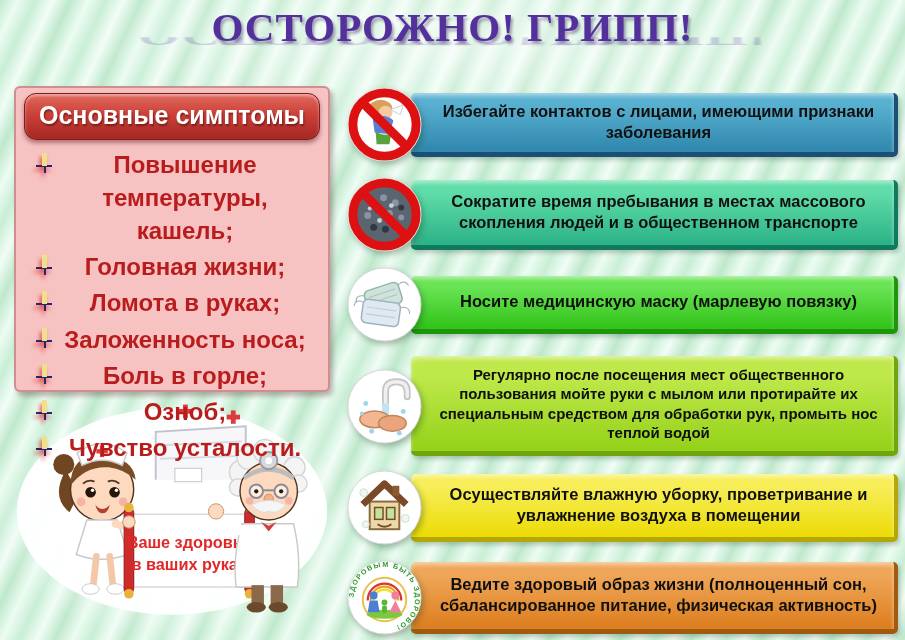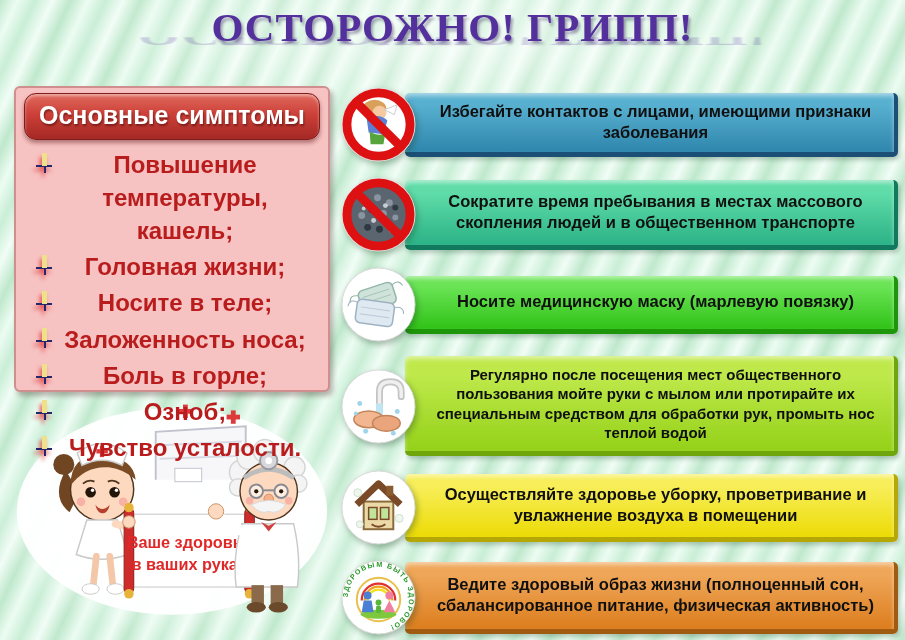--- a/index.html
+++ b/index.html
@@ -19,21 +19,21 @@
     text-shadow:2px 3px 3px rgba(30,15,70,.4);
     display:block; line-height:1.05;
   }
   .poster-title-reflection {
     font-family:"Liberation Serif", serif;
     font-weight:bold; font-size:54px; letter-spacing:1px;
     display:block; transform:scaleY(-.45); transform-origin:top;
     opacity:.20; filter:blur(1px); height:26px; overflow:hidden; line-height:1.05;
   }
   
-  .main { display:flex; padding:2px 7px 0 14px; gap:10px; }
+  .main { display:flex; padding:2px 7px 0 14px; gap:16px; }
   .left-col { width:316px; flex:none; }
   .right-col { flex:1; display:flex; flex-direction:column; gap:13px; }
   
   .symptoms-panel {
     background:#f7c2c2; border:2px solid #cf8f8f; border-radius:6px;
     box-shadow:3px 4px 5px rgba(60,20,20,.30);
     padding:5px 6px 10px 6px; height:306px;
   }
   .symptoms-header {
     background:linear-gradient(180deg,#e06a5e 0%, #cc4038 45%, #a52824 100%);
@@ -97,21 +97,21 @@
       <div class="symptoms-header">Основные симптомы</div>
       <ul class="symptom-list">
         <li class="symptom-item">
           <span class="bullet-cross"></span>
           <span>Повышение температуры, кашель;</span></li>
         <li class="symptom-item">
           <span class="bullet-cross"></span>
           <span>Головная жизни;</span></li>
         <li class="symptom-item">
           <span class="bullet-cross"></span>
-          <span>Носите в теле;</span></li>
+          <span>Ломота в руках;</span></li>
         <li class="symptom-item">
           <span class="bullet-cross"></span>
           <span>Заложенность носа;</span></li>
         <li class="symptom-item">
           <span class="bullet-cross"></span>
           <span>Боль в горле;</span></li>
         <li class="symptom-item">
           <span class="bullet-cross"></span>
           <span>Озноб;</span></li>
         <li class="symptom-item">
@@ -318,21 +318,21 @@
         <rect x="29" y="39" width="8.5" height="12" fill="#bfe49a" stroke="#7a4a28" stroke-width="1.5"></rect>
         <rect x="41" y="39" width="8.5" height="12" fill="#bfe49a" stroke="#7a4a28" stroke-width="1.5"></rect>
         <path d="M32 56 q7 5 14 0" stroke="#7a4a28" stroke-width="2" fill="none"></path>
         <g fill="#eef6ee" stroke="#cfe0cf">
           <circle cx="18" cy="24" r="4"></circle>
             <circle cx="60" cy="50" r="4"></circle>
             <circle cx="20" cy="56" r="3.5"></circle>
         </g>
       </svg>
       <div class="rec-bar bar-5" style="background: linear-gradient(rgb(247, 238, 89) 0%, rgb(247, 238, 89) 20%, rgb(236, 219, 5) 100%); border-right-color: rgb(181, 167, 5); border-bottom-color: rgb(181, 167, 5);">
-        <div class="rec-text">Осуществляйте здоровье уборку, проветривание и увлажнение воздуха в помещении</div>
+        <div class="rec-text">Осуществляйте влажную уборку, проветривание и увлажнение воздуха в помещении</div>
       </div>
     </div>
 
     <div class="rec-row">
       <svg class="rec-icon" viewBox="0 0 78 78">
         <circle cx="39" cy="39" r="37" fill="#ffffff" stroke="#d8d8d8"></circle>
         <defs>
           <path id="logoTextPath" d="M39 70 a31 31 0 1 1 0.02 0"></path>
         </defs>
         <text font-size="7.2" font-weight="bold" fill="#2a9a2a" letter-spacing="1.2">

